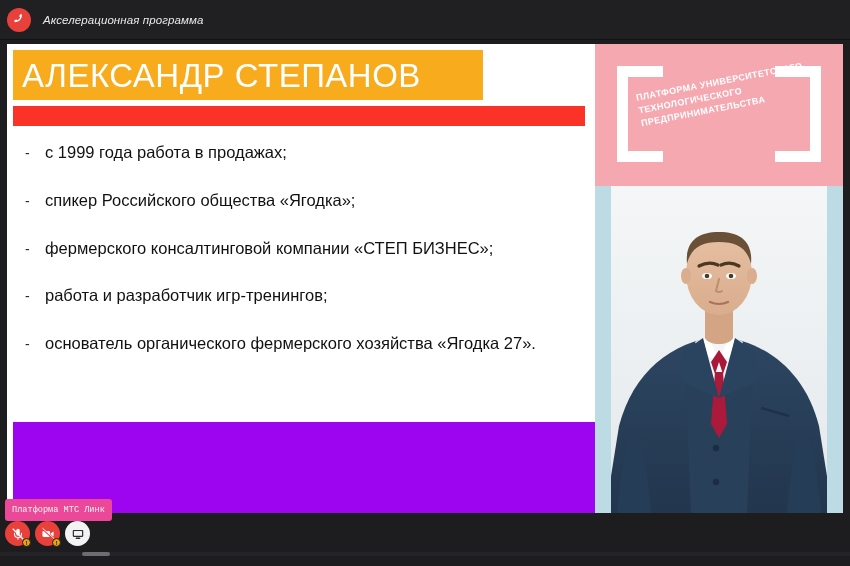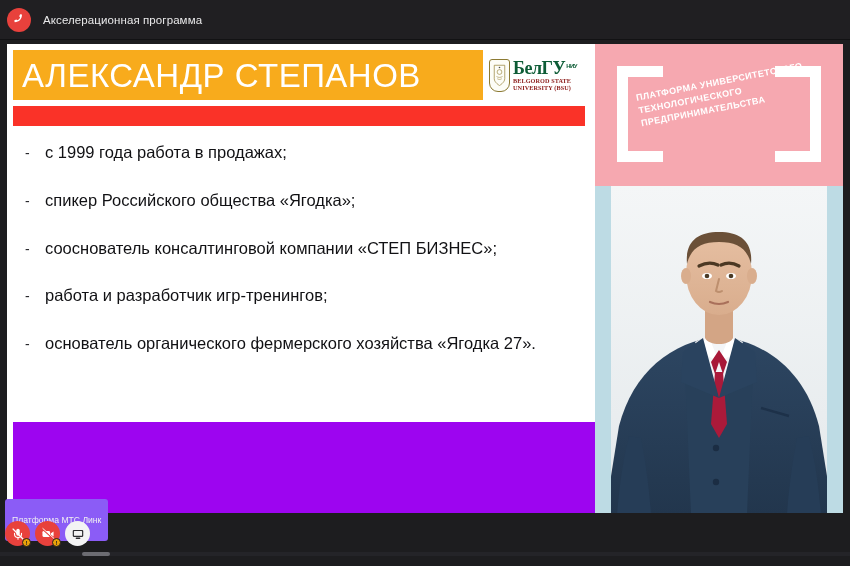--- a/index.html
+++ b/index.html
@@ -10,20 +10,21 @@
     font-family:"Liberation Sans", sans-serif;
     overflow:hidden;
   }
 
   
   #topbar{
     position:absolute; left:0; top:0; width:850px; height:40px;
     background:#201f22;
     display:flex; align-items:center;
     border-bottom:1px solid #121214;
+    font-style:italic;
   }
   #hangup-btn{
     width:24px; height:24px; border-radius:50%;
     background:#e8413c; margin-left:7px;
     display:flex; align-items:center; justify-content:center;
     flex:none;
   }
   #hangup-btn svg{ width:15px; height:15px; display:block; }
   #conf-title{
     margin-left:12px;
@@ -156,23 +157,24 @@
   }
   #portrait svg{ width:100%; height:100%; display:block; }
 
   
   #bottombar{
     position:absolute; left:0; top:513px; width:850px; height:53px;
     background:#1d1d1f;
   }
   #platform-chip{
     position:absolute; left:5px; top:-14px;
-    background:#8b5cf6; color:#f0f0f1;
-    font-size:8.6px; padding:16px 7px; border-radius:3px;
+    background:#ec4899; color:#f0f0f1;
+    font-size:8.6px; padding:6px 7px; border-radius:3px;
     white-space:nowrap;
+    font-family:Liberation Mono, monospace;
   }
   #controls{
     position:absolute; left:5px; top:8px;
     display:flex; align-items:center; gap:5px;
   }
   .ctl{
     position:relative; width:25px; height:25px; border-radius:50%;
     display:flex; align-items:center; justify-content:center;
     flex:none;
   }
@@ -212,53 +214,35 @@
 
 <div id="stage">
   <div id="slide">
 
     <div id="left-col">
 
       <div id="title-band">
         <div id="slide-title">АЛЕКСАНДР СТЕПАНОВ</div>
       </div>
 
-      <div id="logo-box">
-        <div id="logo-crest">
-          <svg viewBox="0 0 20 32">
-            <path d="M3 3h14v18c0 5-7 9-7 9s-7-4-7-9z" fill="none" stroke="#9a8741" stroke-width="1"></path>
-            <circle cx="10" cy="12" r="3.2" fill="none" stroke="#9a8741" stroke-width=".9"></circle>
-            <path d="M6 18c2.5 1.6 5.5 1.6 8 0M7 21c2 1.2 4 1.2 6 0" stroke="#9a8741" stroke-width=".8" fill="none"></path>
-            <circle cx="10" cy="6" r="1.1" fill="#4a4a4a"></circle>
-          </svg>
-        </div>
-        <div id="logo-text">
-          <div id="logo-main">
-            <span>БелГУ</span>
-            <span id="logo-sup">НИУ</span>
-          </div>
-          <div class="logo-sub">BELGOROD STATE</div>
-          <div class="logo-sub">UNIVERSITY (BSU)</div>
-        </div>
-      </div>
 
       <div id="red-band"></div>
 
       <div id="bullets">
         <div class="bullet">
           <span class="dash">-</span>
           <span class="btext">с 1999 года работа  в продажах;</span>
         </div>
         <div class="bullet">
           <span class="dash">-</span>
           <span class="btext">спикер  Российского общества «Ягодка»;</span>
         </div>
         <div class="bullet">
           <span class="dash">-</span>
-          <span class="btext">сооснователь консалтинговой компании «СТЕП БИЗНЕС»;</span>
+          <span class="btext">фермерского консалтинговой компании «СТЕП БИЗНЕС»;</span>
         </div>
         <div class="bullet">
           <span class="dash">-</span>
           <span class="btext">работа и разработчик игр-тренингов;</span>
         </div>
         <div class="bullet">
           <span class="dash">-</span>
           <span class="btext">основатель органического фермерского хозяйства «Ягодка 27».</span>
         </div>
       </div>

